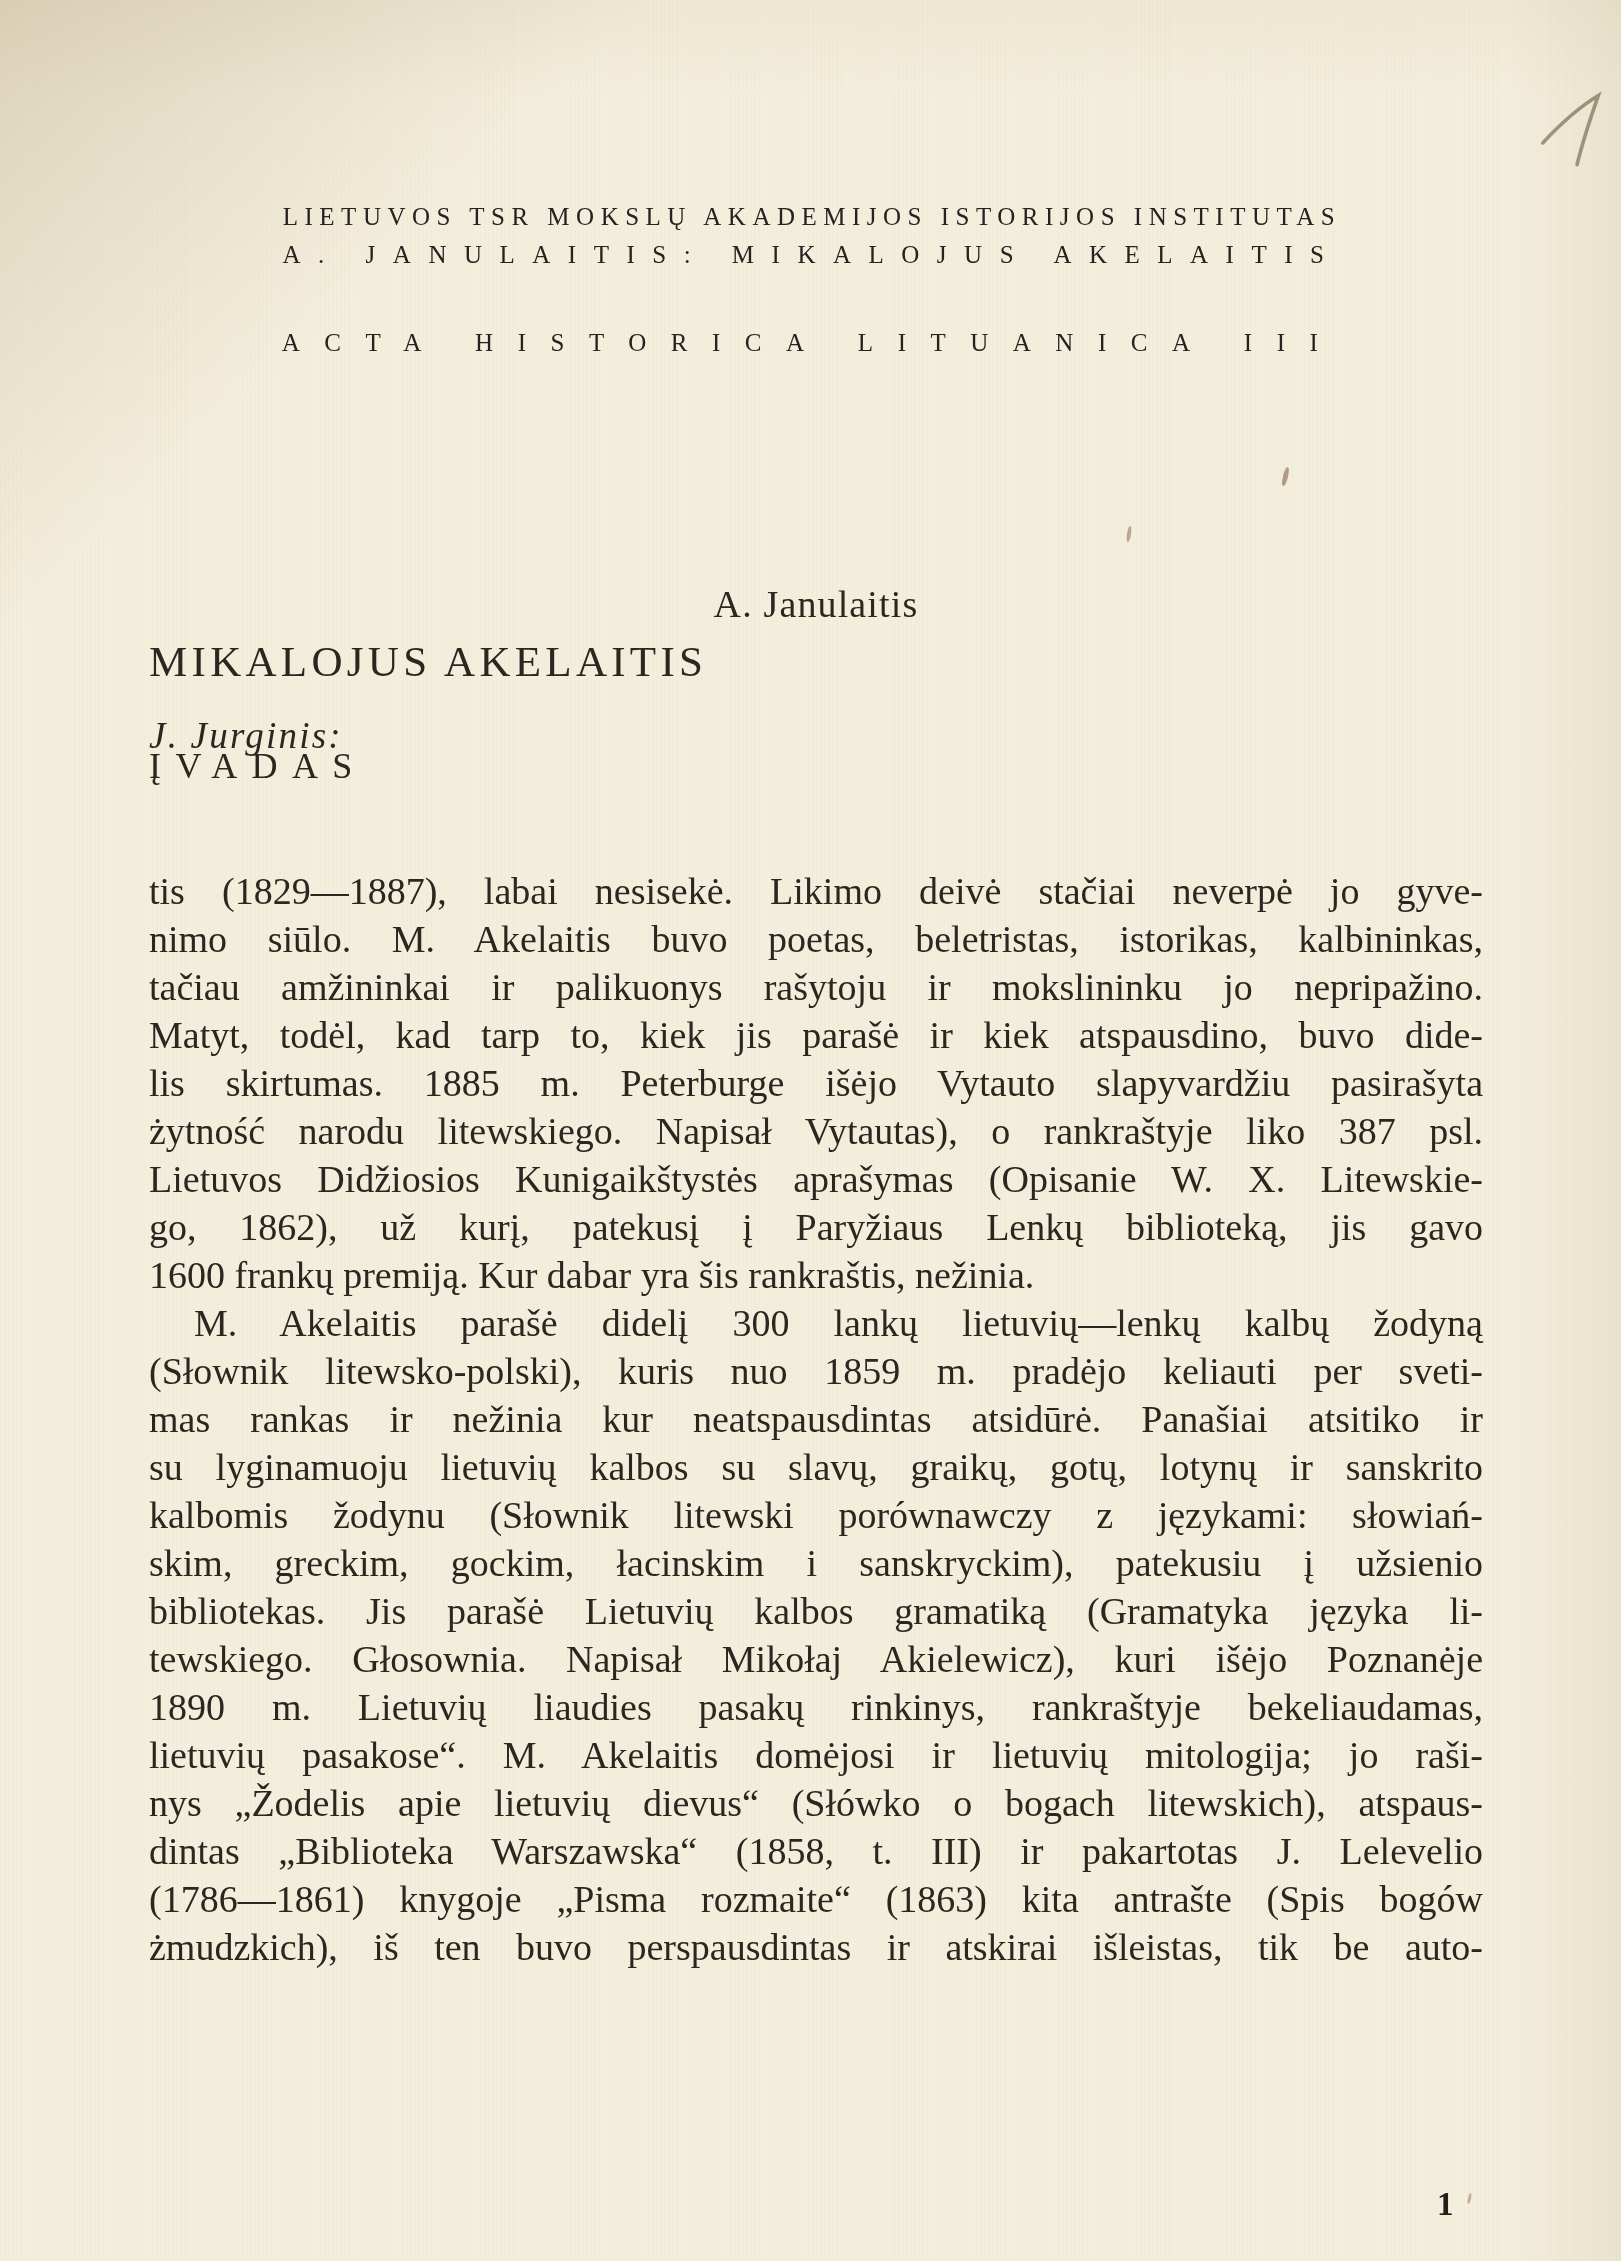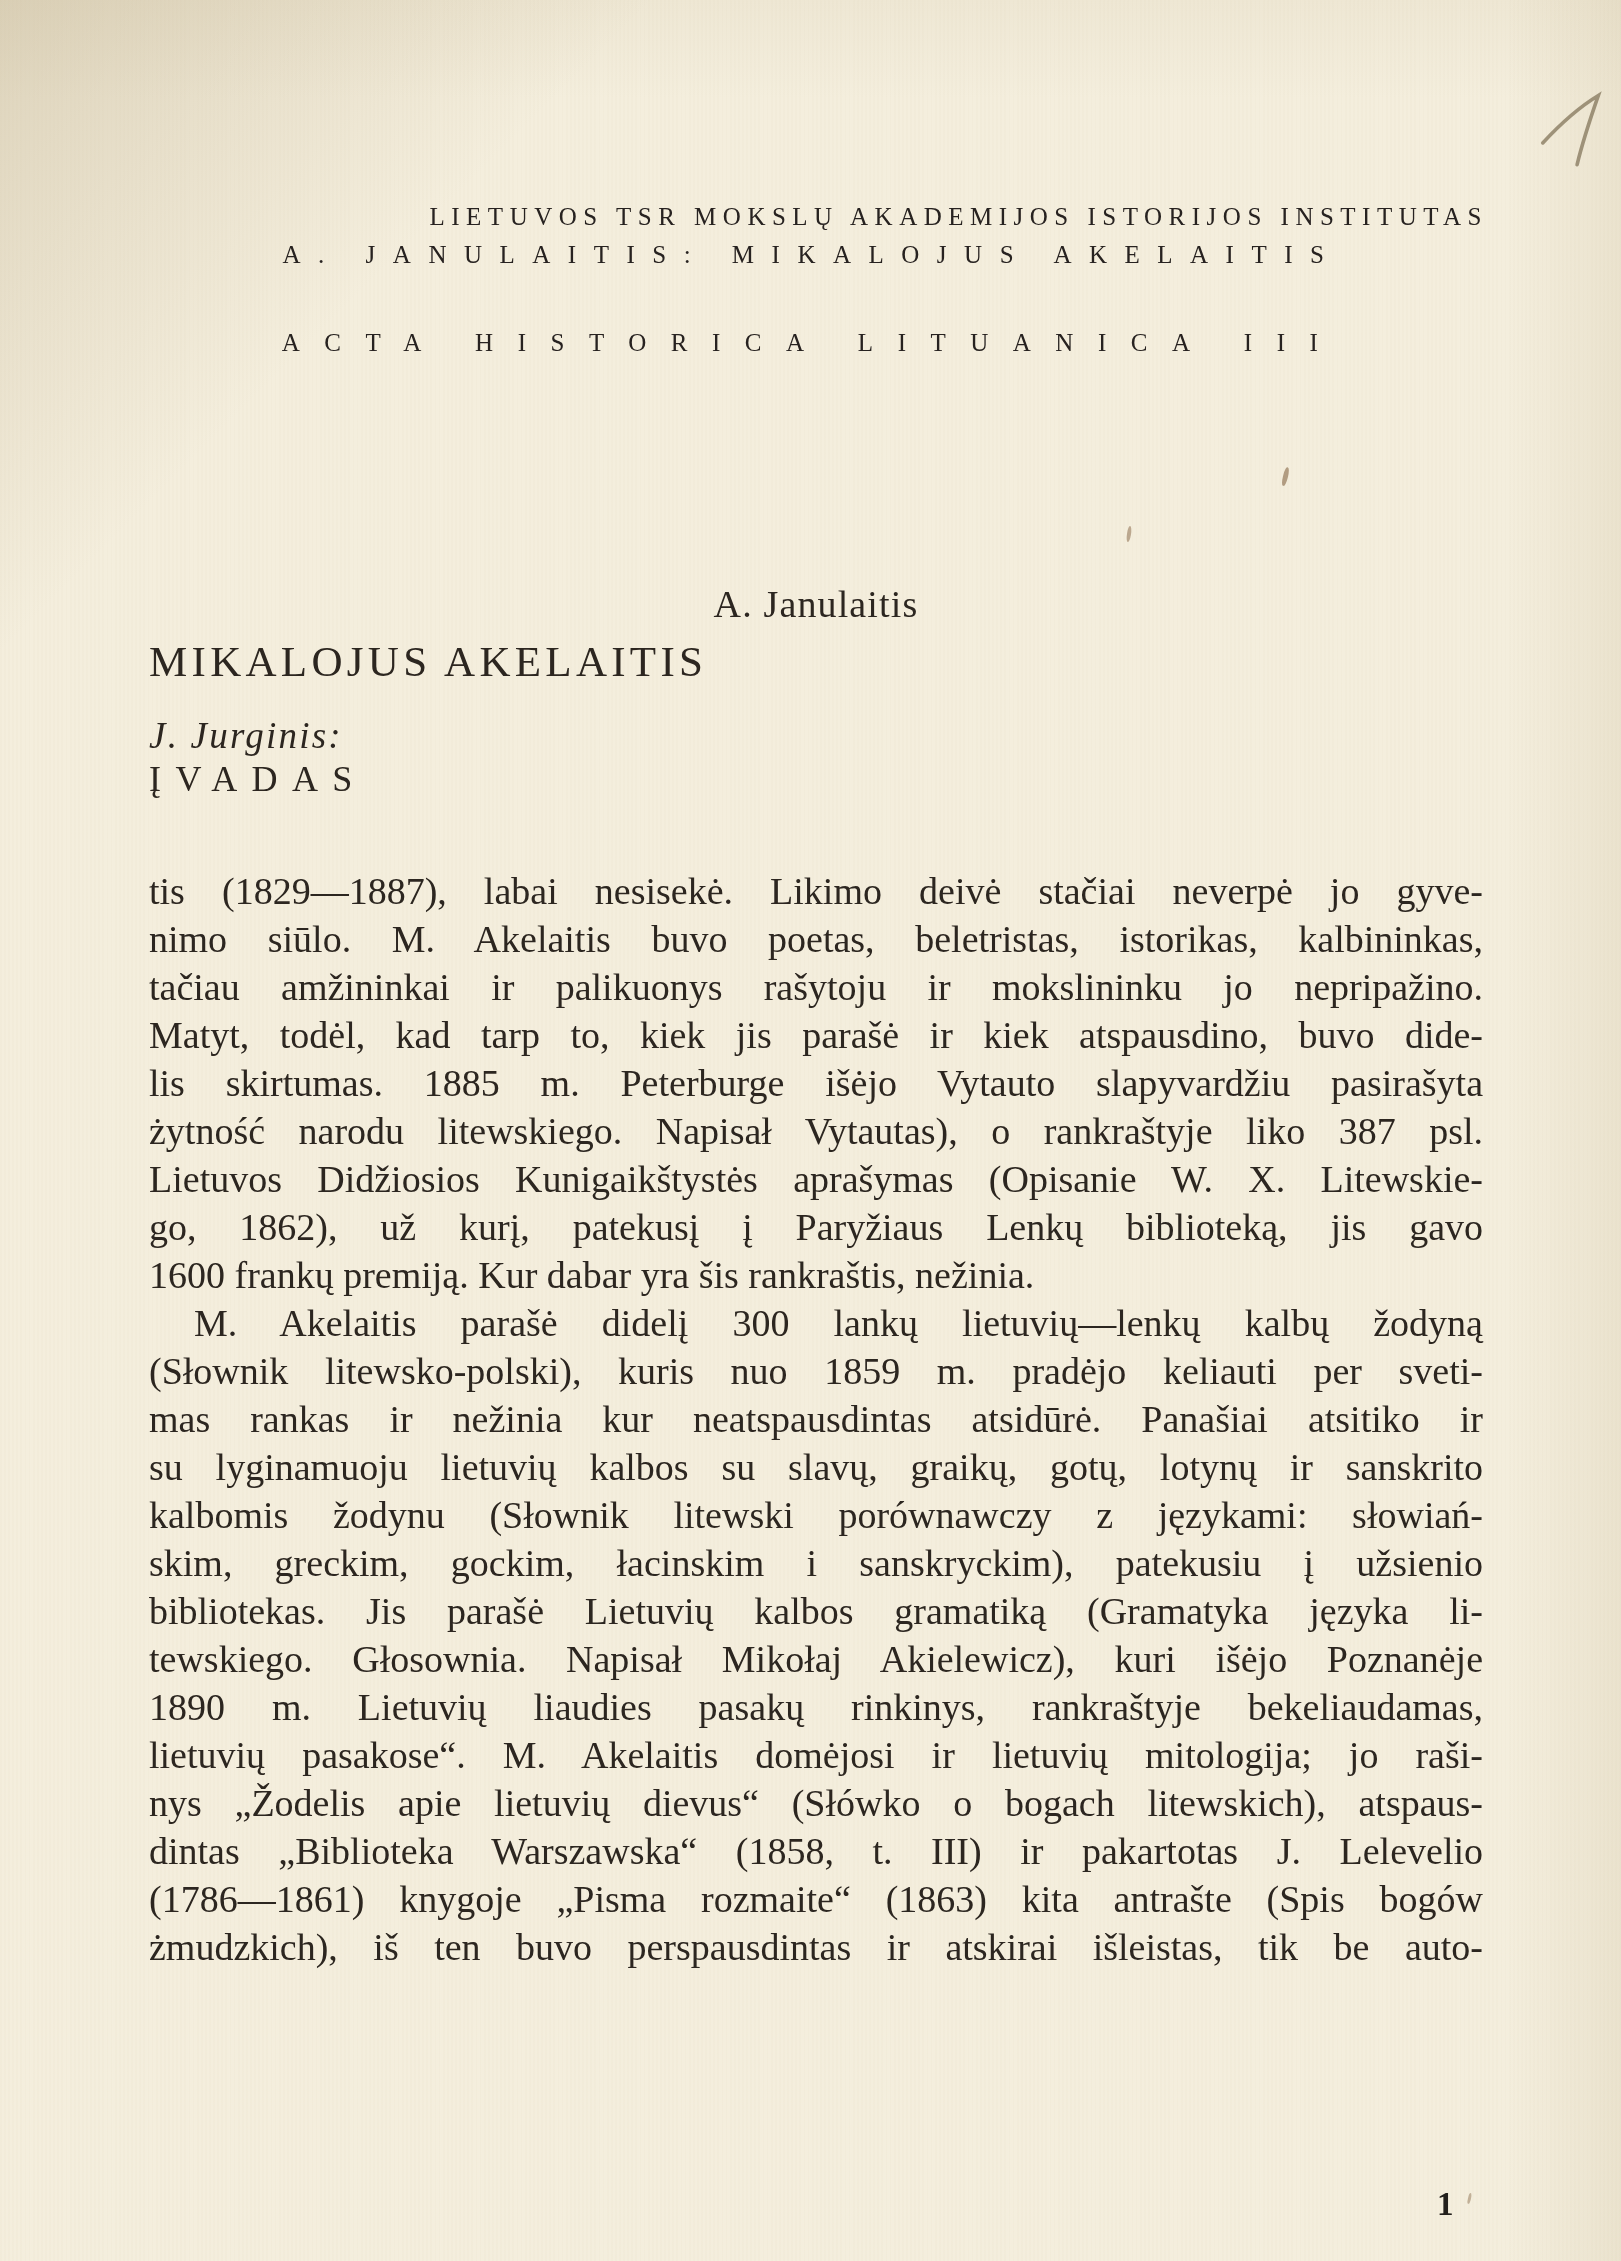--- a/index.html
+++ b/index.html
@@ -16,28 +16,28 @@
       linear-gradient(to bottom, rgba(196,181,146,.12), rgba(196,181,146,0) 4%),
       #f4eedd;
   }
   .page::before{ 
     content:"";position:absolute;inset:0;pointer-events:none;
     background:repeating-linear-gradient(90deg, rgba(205,190,155,.05) 0 1.8px, rgba(255,255,255,0) 1.8px 4.1px);
   }
   .col{position:absolute;left:149px;width:1334px;}
   .mast{position:absolute;left:136px;width:1352px;text-align:center;
         font-size:25px;line-height:28px;color:#272220;white-space:nowrap;}
-  .mast1{top:203px;letter-spacing:.26em;text-align:right;}
+  .mast1{top:203px;letter-spacing:.26em;}
   .mast2{top:241px;letter-spacing:.70em;}
   .mast3{top:289px;letter-spacing:1.32em;}
   .mast4{top:329px;letter-spacing:.98em;}
   .author{top:582px;text-align:center;font-size:38px;letter-spacing:.03em;}
   .doctitle{top:637px;text-align:left;font-size:43px;letter-spacing:.10em;}
   .byline{top:682px;font-style:italic;font-size:37px;letter-spacing:.06em;margin-top:32px;}
-  .section{top:745px;font-size:36px;letter-spacing:.40em;margin-top:13px;}
+  .section{top:745px;font-size:36px;letter-spacing:.40em;}
   .bodytext{top:867px;font-size:38px;line-height:48px;text-justify:inter-word;}
   .body-line{text-align:justify;text-align-last:justify;white-space:normal;}
   .body-line.indent{text-indent:45px;}
   .body-line.no-just{text-align-last:left;}
   .pagenum{position:absolute;left:1437px;top:2186px;font-size:33px;font-weight:bold;color:#23201c;}
   .pencil-svg{position:absolute;inset:0;width:100%;height:100%;pointer-events:none;}
   .speck{position:absolute;background:rgba(112,76,40,.5);border-radius:45% 55% 50% 50%;}
   .speck.s1{left:1283px;top:467px;width:4.5px;height:19px;transform:rotate(14deg);}
   .speck.s2{left:1127px;top:526px;width:4.1px;height:16.3px;transform:rotate(9deg);opacity:.85;}
   .speck.s3{left:1468px;top:2193px;width:3.2px;height:11px;transform:rotate(14deg);opacity:.75;}

